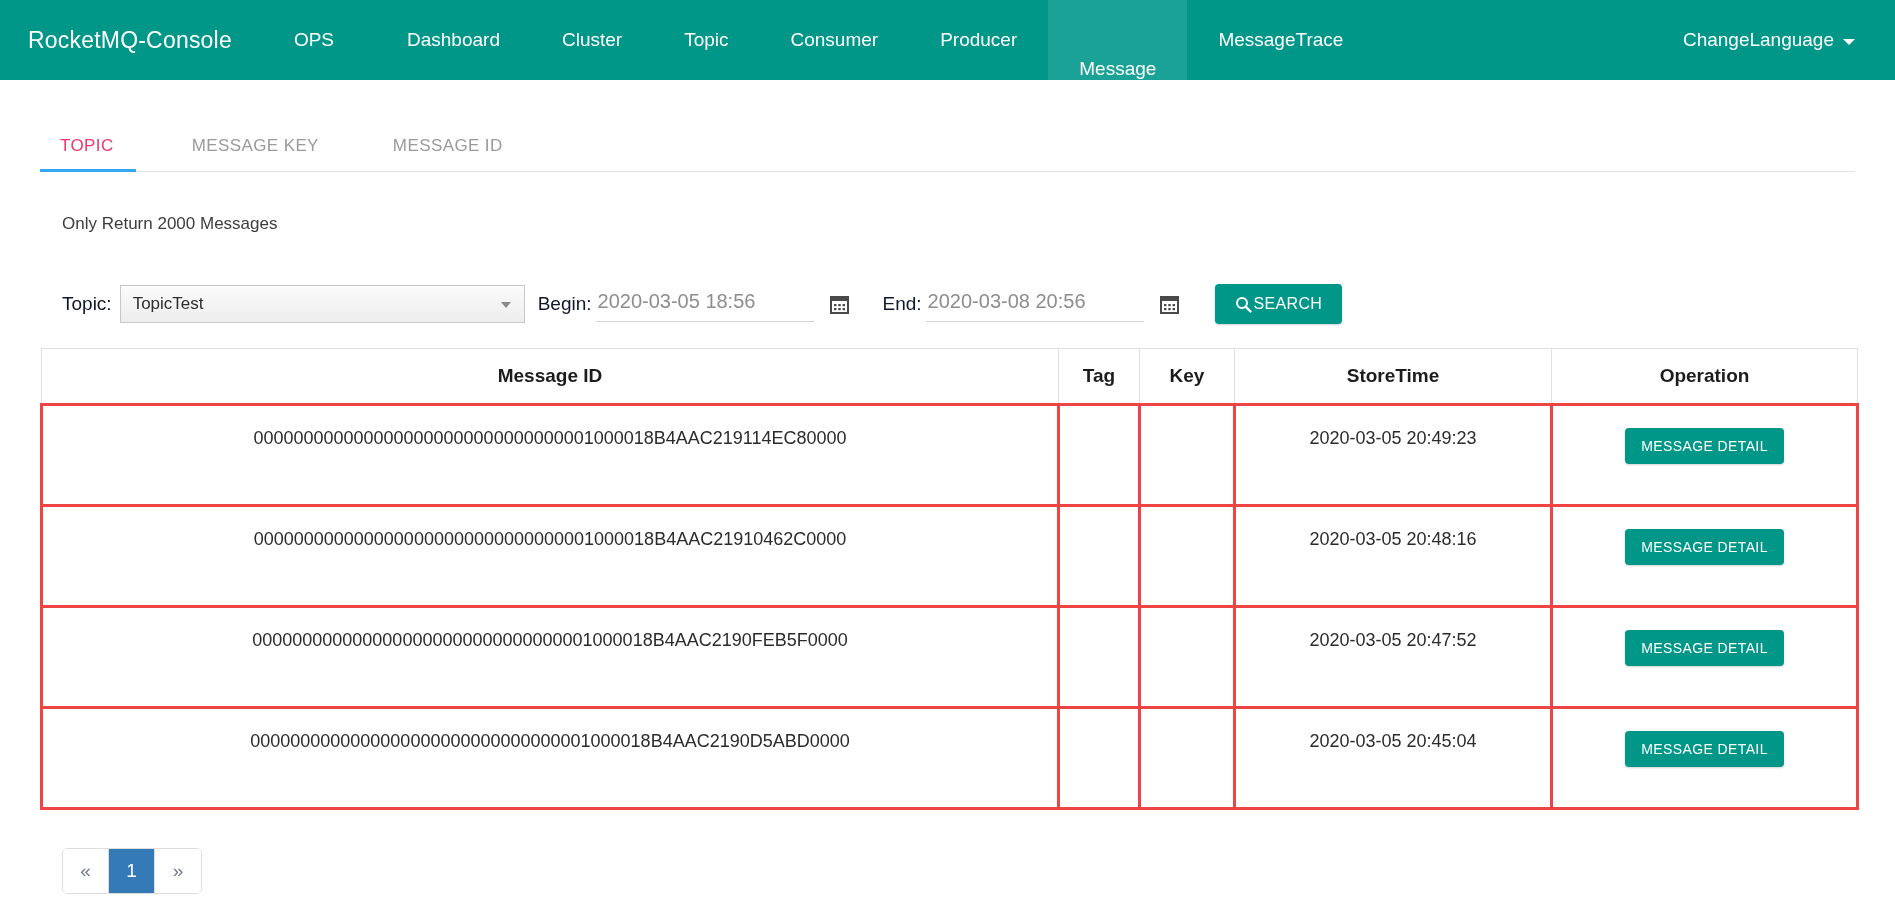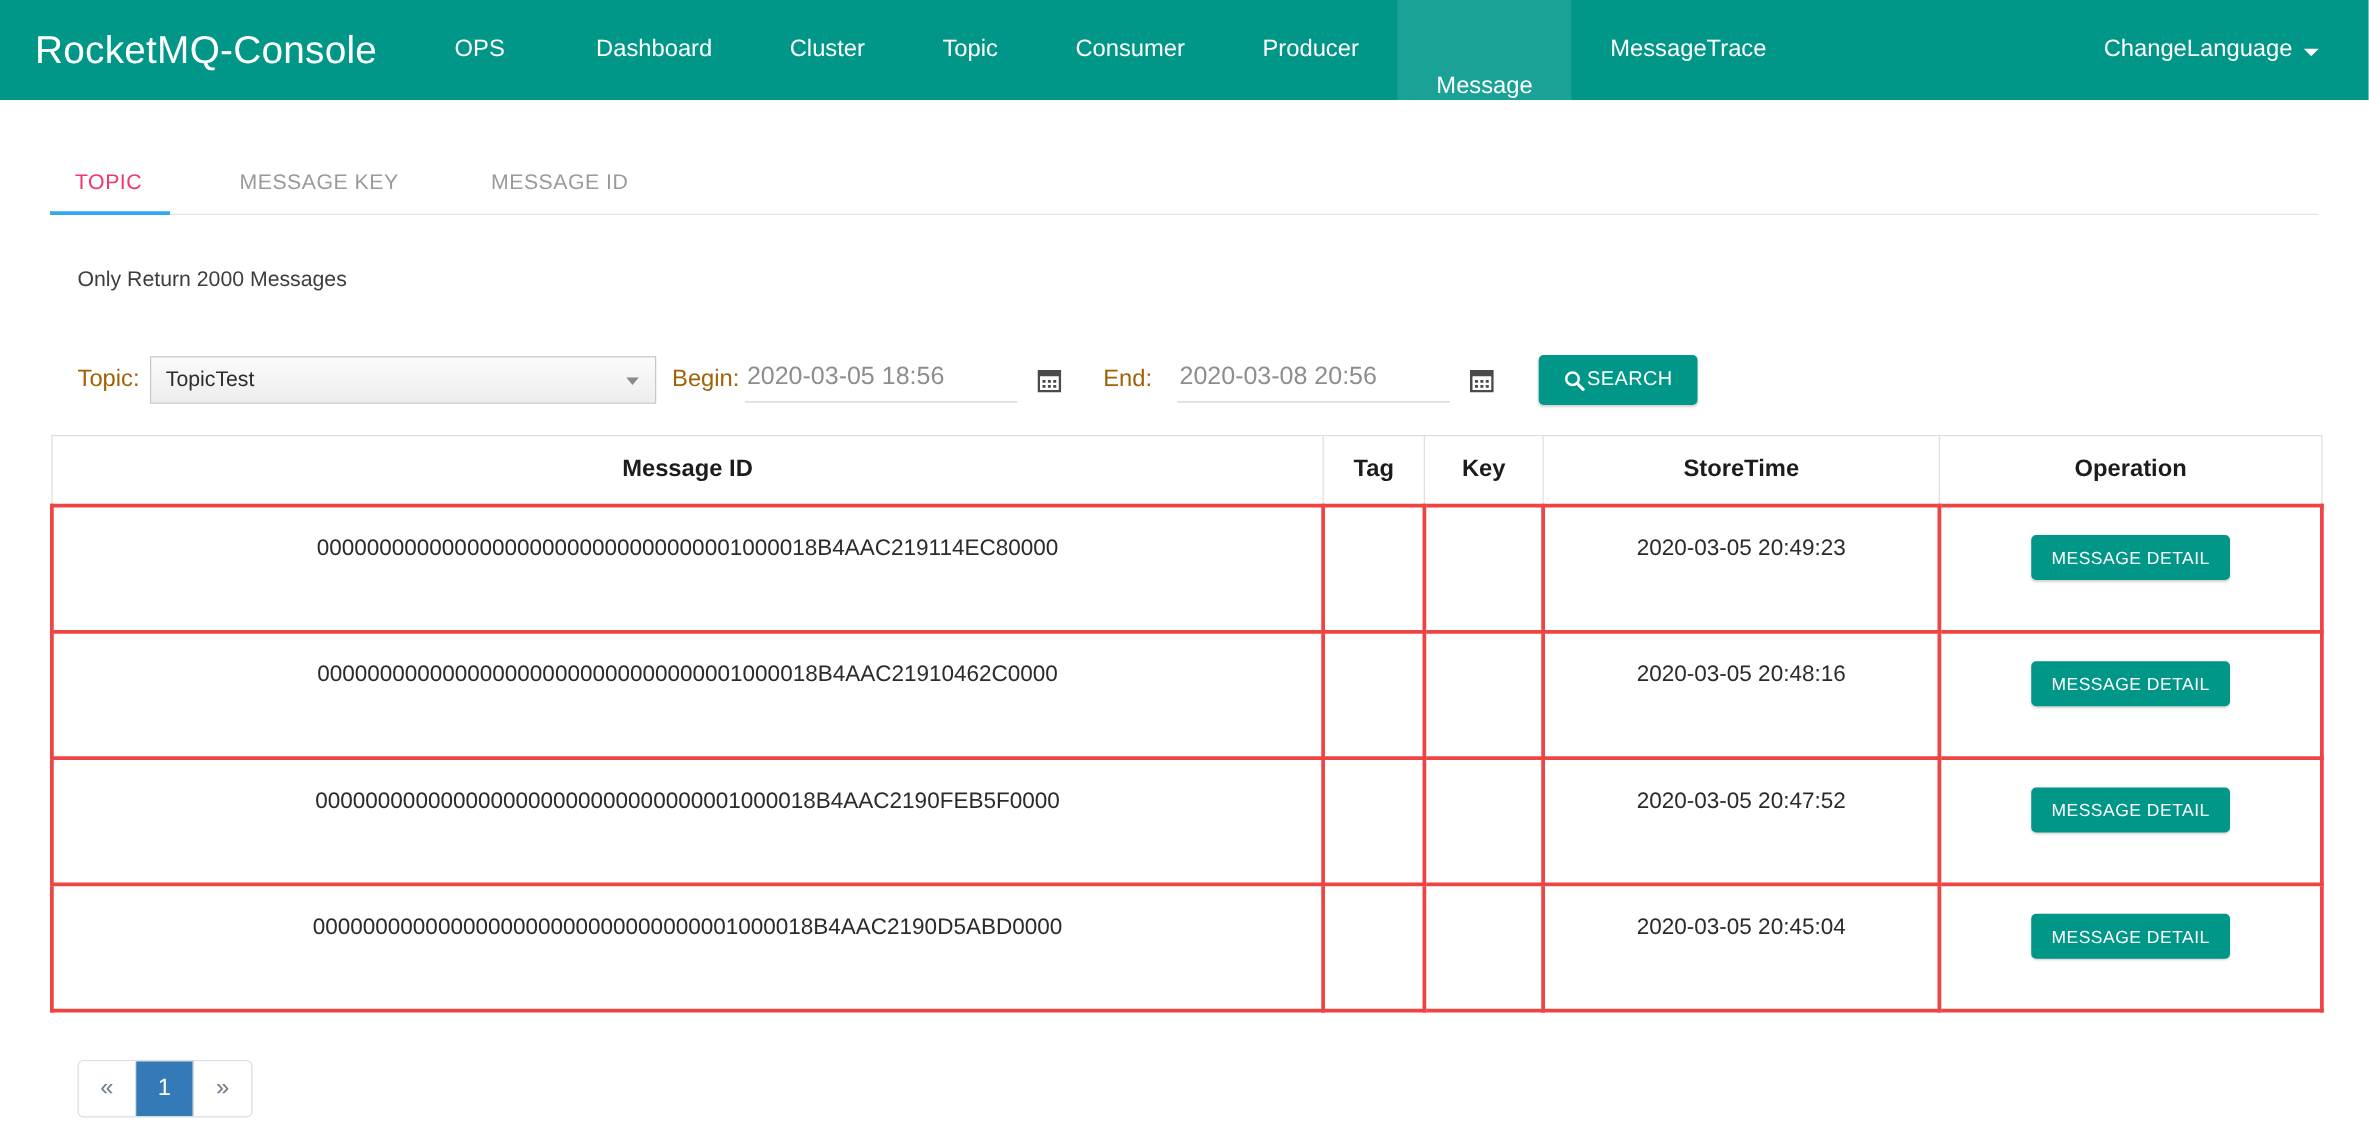--- a/index.html
+++ b/index.html
@@ -16,21 +16,21 @@
     height: 80px;
     background: #009688;
     display: flex;
     align-items: stretch;
     position: relative;
   }
   .navbar-brand {
     display: flex; align-items: center;
     padding: 0 18px 0 28px;
     color: #ffffff;
-    font-size: 31px;
+    font-size: 23px;
     letter-spacing: .2px;
     white-space: nowrap;
     cursor: pointer;
   }
   .nav-list { display: flex; align-items: stretch; list-style: none; margin: 0; padding: 0; }
   .nav-item {
     display: flex; align-items: center;
     padding: 0 31px;
     color: #ffffff;
     font-size: 19px;
@@ -97,21 +97,21 @@
 
   
   .searchbar {
     display: flex;
     align-items: center;
     padding: 48px 0 0 22px;
     height: 92px;
   }
   .field-label {
     font-size: 19px;
-    color: #a16207;
+    color: #0f172a;
     margin-right: 8px;
     white-space: nowrap;
   }
   .topic-select {
     width: 405px; height: 38px;
     border: 1px solid #c8c8c8;
     border-radius: 0;
     background: linear-gradient(#fbfbfb, #ededed);
     display: flex; align-items: center;
     padding: 0 12px;
@@ -143,21 +143,21 @@
   }
   .date-input::placeholder { color: #8d8d8d; opacity: 1; }
   .cal-icon {
     margin-left: 16px;
     width: 19px; height: 20px;
     color: #4a4a4a;
     display: inline-block;
     cursor: pointer;
   }
   .lbl-begin { margin-left: 13px; margin-right: 4px; }
-  .lbl-end   { margin-left: 34px; margin-right: 20px; }
+  .lbl-end   { margin-left: 34px; margin-right: 4px; }
 
   .btn-search {
     margin-left: 36px;
     background: #009688;
     color: #ffffff;
     border: none;
     border-radius: 4px;
     height: 40px;
     padding: 0 20px;
     font-size: 16px;

